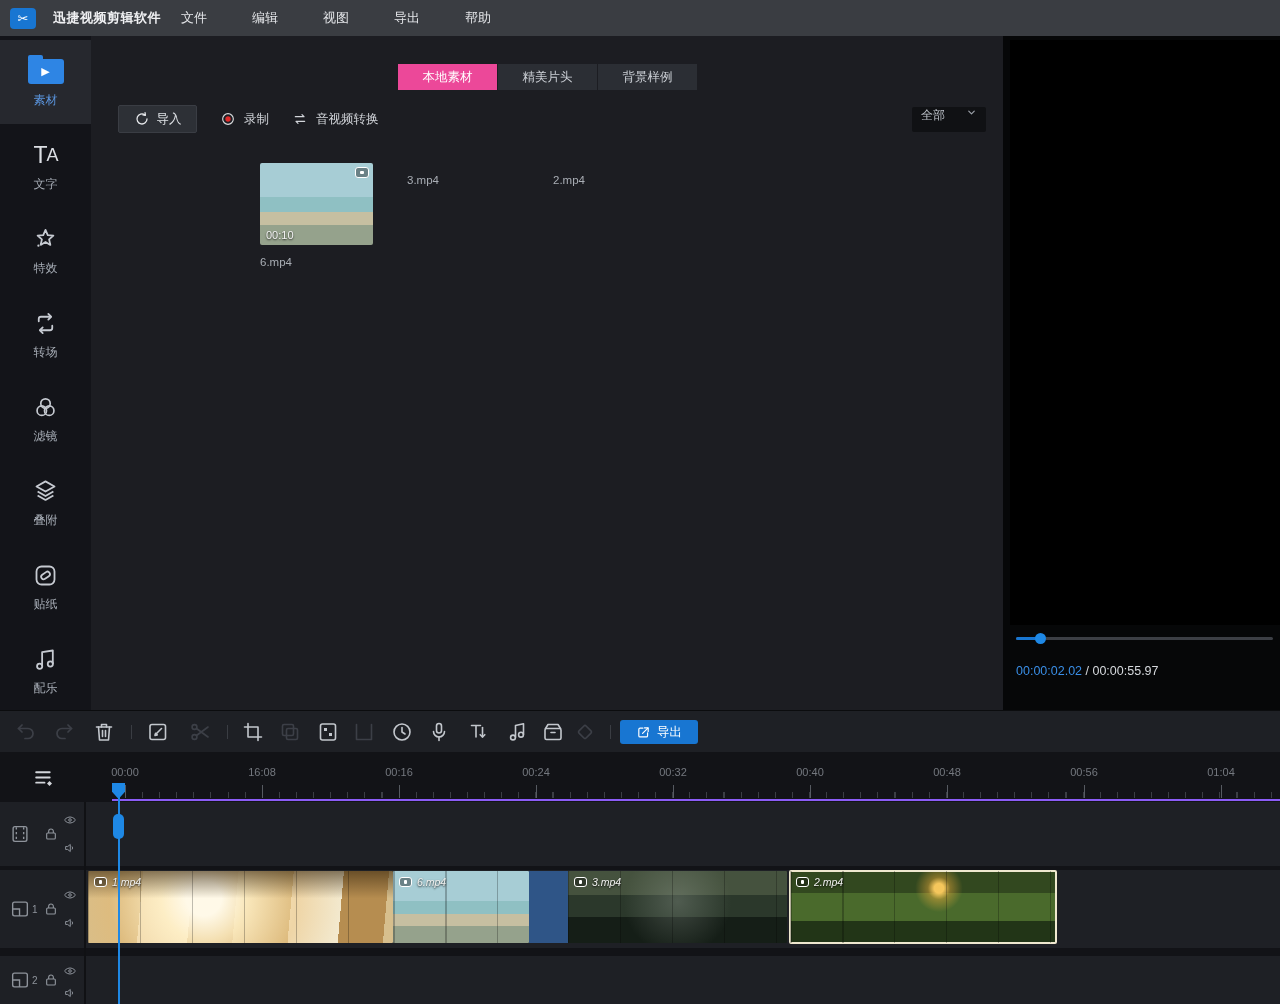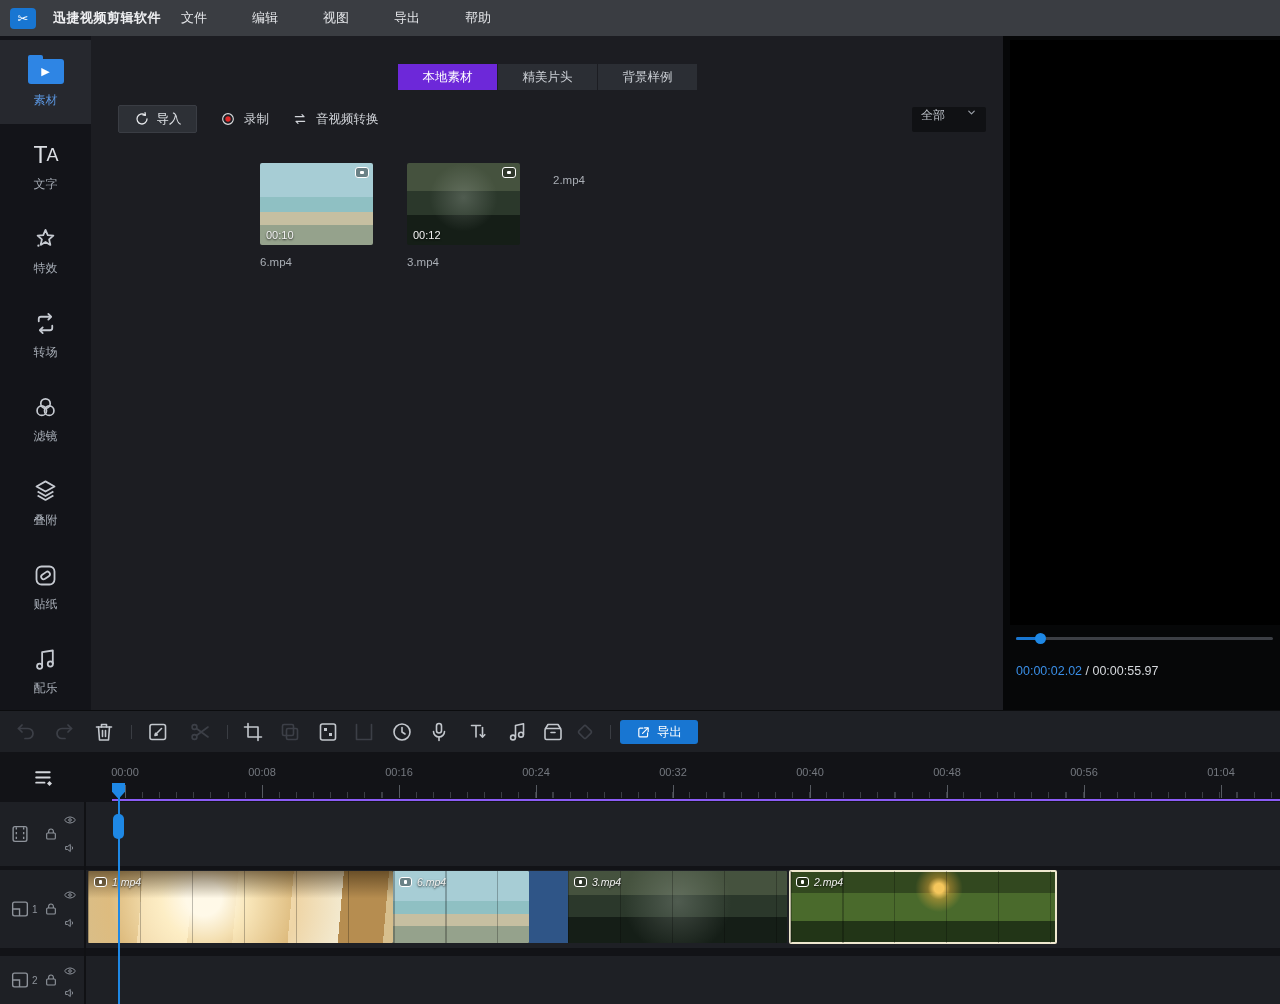--- a/index.html
+++ b/index.html
@@ -24,21 +24,21 @@
   .folder { position:relative; width:36px; height:25px; background:#2e85e4; border-radius:3px; }
   .folder::before { content:""; position:absolute; left:0; top:-4px; width:15px; height:6px; background:#2e85e4; border-radius:2px 2px 0 0; }
   .folder .play { position:absolute; inset:0; display:flex; align-items:center; justify-content:center; color:#fff; font-size:11px; }
   .ta { font-size:23px; color:#dcdfe4; letter-spacing:-1px; }
   .ta .sm { font-size:18px; }
 
   
   .panel { position:absolute; left:91px; top:36px; width:912px; height:674px; background:#1c1d22; }
   .tabs { position:absolute; left:307px; top:28px; display:flex; }
   .tab { width:100px; height:26px; background:#2b2e34; color:#ccd0d6; font-size:12.5px; display:flex; align-items:center; justify-content:center; cursor:pointer; border-right:1px solid #1c1d22; }
-  .tab.active { background:#6d28d9; color:#fff; }
+  .tab.active { background:#ec4899; color:#fff; }
   .actions { position:absolute; left:27px; top:69px; height:28px; display:flex; align-items:center; }
   .btn-import { width:79px; height:28px; background:#2d3036; border:1px solid #3a3d44; border-radius:2px; display:flex; align-items:center; justify-content:center; gap:7px; color:#dfe2e6; font-size:12.5px; cursor:pointer; }
   .btn-import svg { width:16px; height:16px; }
   .act-btn { display:flex; align-items:center; gap:8px; margin-left:23px; color:#d3d6db; font-size:12.5px; cursor:pointer; }
   .act-btn svg { width:16px; height:16px; }
   .filter { position:absolute; left:821px; top:71px; width:74px; height:25px; background:#101114; border-radius:2px; display:flex; justify-content:space-between; padding:0 9px; cursor:pointer; }
   .filter .fv { font-size:12px; color:#bcc1c8; }
   .filter svg { width:11px; height:11px; color:#9ca1a9; }
 
   .card { position:absolute; width:113px; }
@@ -239,24 +239,20 @@
     </div>
 
     <div class="card" style="left:169px; top:127px">
       <div class="thumb bg-beach">
         <span class="vbadge"></span>
         <span class="dur">00:10</span>
       </div>
       <div class="cname">6.mp4</div>
     </div>
     <div class="card" style="left:316px; top:127px">
-      <div class="thumb bg-road">
-        <span class="vbadge"></span>
-        <span class="dur">00:12</span>
-      </div>
       <div class="cname">3.mp4</div>
     </div>
     <div class="card" style="left:462px; top:127px">
       <div class="cname">2.mp4</div>
     </div>
   </div>
 
   <div class="preview">
     <div class="video"></div>
     <div class="slider">
@@ -382,21 +378,21 @@
   <div class="timeline">
     <span class="tl-toolrow-ico">
       <svg viewBox="0 0 24 24" fill="none" stroke="currentColor" stroke-width="1.8" stroke-linecap="round">
           <path d="M4 6h13M4 11h13M4 16h8"></path>
           <path d="m16.8 14.3 2.4 2.4-2.4 2.4-2.4-2.4z" fill="currentColor" stroke="none"></path>
         </svg>
     </span>
 
     <div class="ruler">
       <span class="rlabel" style="left:13px">00:00</span>
-      <span class="rlabel" style="left:150px">00:08</span>
+      <span class="rlabel" style="left:150px">16:08</span>
       <span class="rlabel" style="left:287px">00:16</span>
       <span class="rlabel" style="left:424px">00:24</span>
       <span class="rlabel" style="left:561px">00:32</span>
       <span class="rlabel" style="left:698px">00:40</span>
       <span class="rlabel" style="left:835px">00:48</span>
       <span class="rlabel" style="left:972px">00:56</span>
       <span class="rlabel" style="left:1109px">01:04</span>
       <div class="ticks-minor"></div>
       <div class="ticks-major"></div>
     </div>

